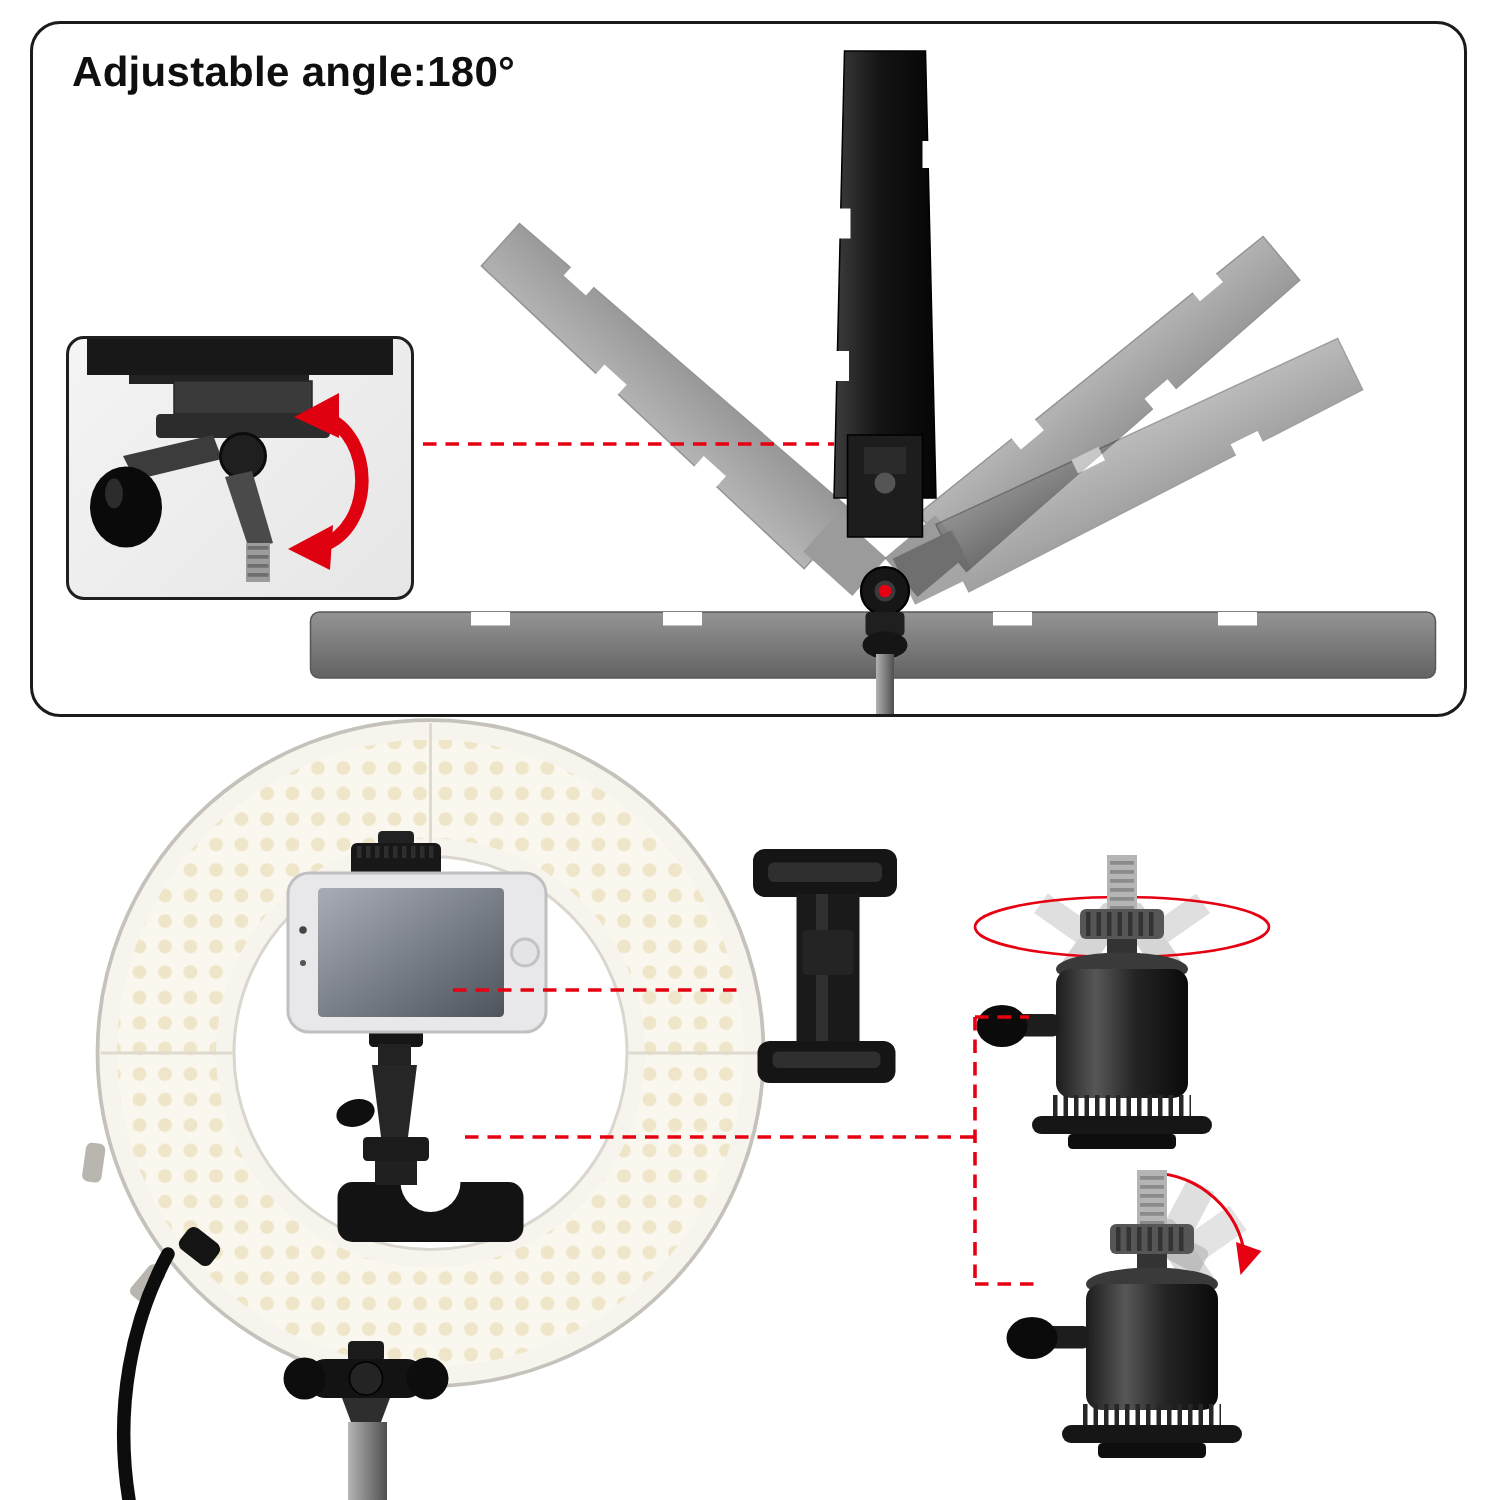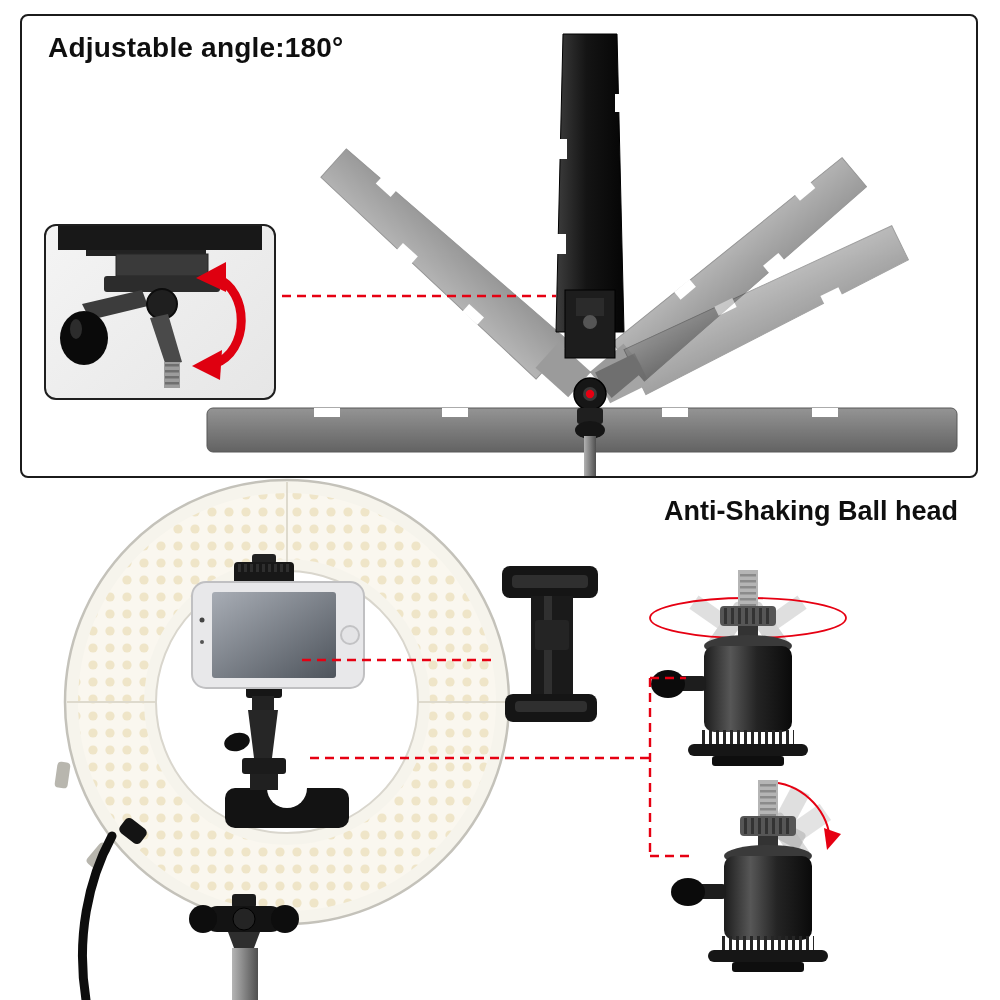--- a/index.html
+++ b/index.html
@@ -1,19 +1,19 @@
 <!DOCTYPE html>
 <html><head>
 <meta charset="utf-8">
 <style>
   html,body{margin:0;padding:0;background:#ffffff;}
   .canvas{position:relative;width:1000px;height:1000px;background:#ffffff;overflow:hidden;
           font-family:"Liberation Sans", sans-serif;}
   .top-box{position:absolute;left:20px;top:14px;width:958px;height:464px;
-           border:2px solid #1b1b1b;border-radius:8px;background:#ffffff;box-sizing:border-box;overflow:hidden;}
+           border:2px solid #1b1b1b;border-radius:20px;background:#ffffff;box-sizing:border-box;overflow:hidden;}
   .angle-title{position:absolute;left:26px;top:16px;font-size:28px;font-weight:700;color:#0f0f0f;letter-spacing:.2px;z-index:5;}
   .fan-svg{position:absolute;left:0;top:0;width:954px;height:460px;}
   .knob-inset{position:absolute;left:22px;top:208px;width:232px;height:176px;border:2px solid #1f1f1f;
               border-radius:12px;background:linear-gradient(135deg,#f4f4f4,#e6e6e6);overflow:hidden;box-sizing:border-box;z-index:6;}
   .bottom-art{position:absolute;left:0;top:470px;width:1000px;height:530px;}
   .ballhead-title{position:absolute;left:664px;top:496px;width:330px;font-size:27px;font-weight:700;color:#0f0f0f;z-index:5;}
   .connectors{position:absolute;left:0;top:0;width:1000px;height:1000px;z-index:40;pointer-events:none;}
   .red-dash{stroke:#e60012;stroke-width:2.4;fill:none;stroke-dasharray:9 6;}
 </style>
 </head>
@@ -111,21 +111,20 @@
         <line x1="126" y1="138" x2="126" y2="162" stroke="#6f6f6f" stroke-width="14" stroke-dasharray="2.5 3.5"></line>
         <g>
           <path d="M 170,52 C 204,64 204,126 168,138" stroke="#df0010" stroke-width="9" fill="none"></path>
           <polygon points="150,52 180,36 180,66" fill="#df0010"></polygon>
           <polygon points="146,140 176,124 174,154" fill="#df0010"></polygon>
         </g>
       </svg>
     </div>
   </div>
 
-  <div class="ballhead-title">Anti-Shaking Ball head</div>
 
   <svg class="bottom-art" viewBox="0 0 1000 530">
     <defs>
       <pattern id="ledDots" x="0" y="0" width="17" height="17" patternUnits="userSpaceOnUse">
         <rect width="17" height="17" fill="#faf7ef"></rect>
         <circle cx="8" cy="8" r="4.6" fill="#efe5c8"></circle>
       </pattern>
       <linearGradient id="screenGrad" x1="0" y1="0" x2="1" y2="1">
         <stop offset="0" stop-color="#a8adb5"></stop>
           <stop offset="1" stop-color="#4e545c"></stop>

